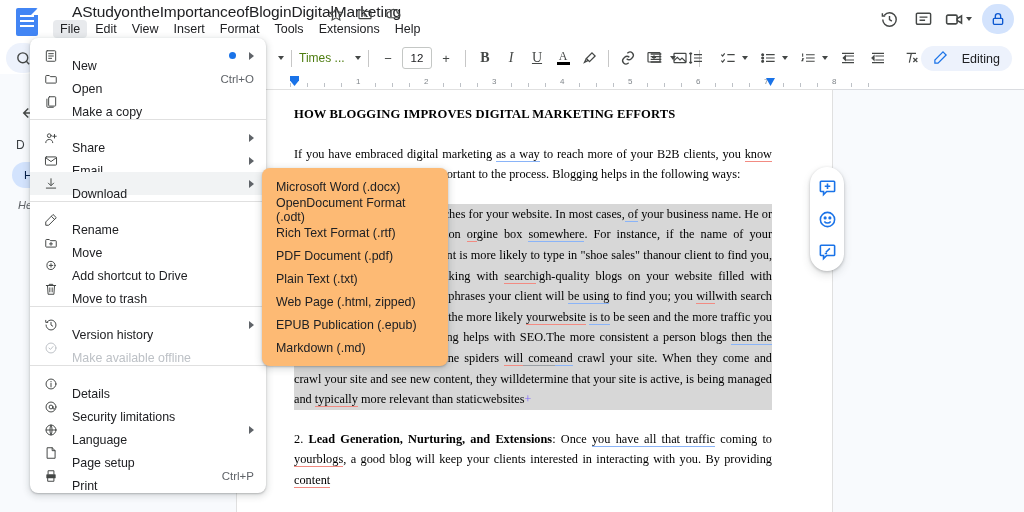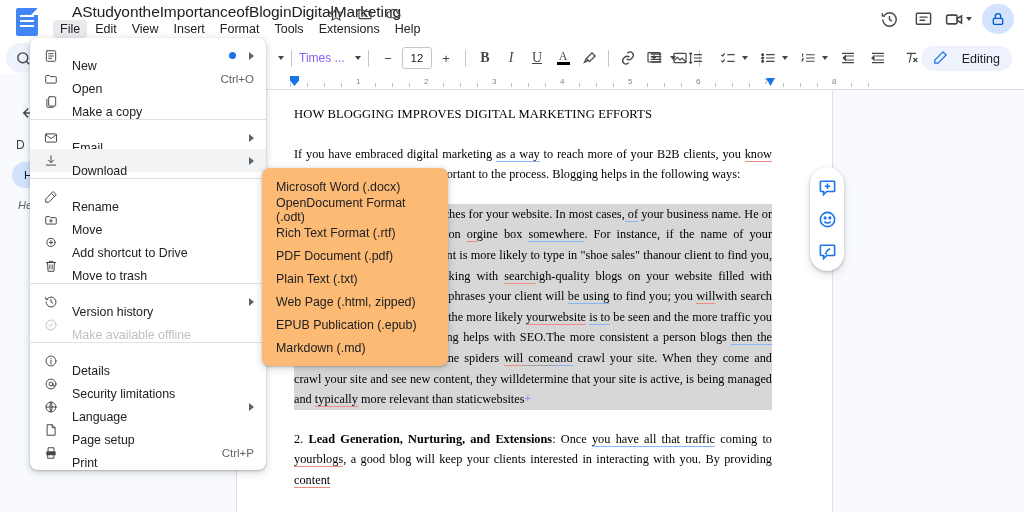--- a/index.html
+++ b/index.html
@@ -34,41 +34,41 @@
   
   .toolbar{position:absolute;left:0;top:42px;width:1024px;height:32px;background:#fff;}
   .tb-search{position:absolute;left:6px;top:1px;width:34px;height:30px;border-radius:15px;
     background:#edf2fc;display:flex;align-items:center;justify-content:center;color:#444746;cursor:pointer;}
   .tb-group{position:absolute;top:0;height:32px;display:flex;align-items:center;gap:2px;}
   .tb-btn{min-width:24px;height:24px;display:flex;align-items:center;justify-content:center;
     border-radius:4px;color:#444746;cursor:pointer;font-size:13px;}
   .tb-sep{width:1px;height:17px;background:#c7c7c7;margin:0 5px;}
   .tb-caret{width:0;height:0;border-left:3.5px solid transparent;border-right:3.5px solid transparent;
     border-top:4px solid #444746;cursor:pointer;}
-  .style-box{display:flex;align-items:center;gap:6px;font-size:12px;color:#8b5cf6;cursor:pointer;overflow:hidden;text-align:center;}
+  .style-box{display:flex;align-items:center;gap:6px;font-size:12px;color:#4d7c0f;cursor:pointer;overflow:hidden;text-align:center;}
   .fontsize{width:28px;height:20px;border:1px solid #c4c7c5;border-radius:3px;font-size:11.5px;
     display:flex;align-items:center;justify-content:center;color:#202124;cursor:text;}
   .editing-pill{position:absolute;right:12px;top:4px;height:25px;padding:0 12px;border-radius:14px;
     background:#edf2fc;display:flex;align-items:center;gap:14px;color:#202124;font-size:12.5px;cursor:pointer;}
   
   .workspace{position:absolute;left:0;top:74px;width:1024px;height:438px;background:#f8fafd;}
   .ruler{position:absolute;left:237px;top:74px;width:787px;height:16px;background:#fff;}
   .ruler .tick{position:absolute;top:9px;width:1px;height:4px;background:#bdc1c6;}
   .ruler .tickmaj{position:absolute;top:3px;font-size:8px;color:#80868b;}
   .ruler-line{position:absolute;left:0;top:15px;width:787px;height:1px;background:#dadce0;}
   .indent-marker{position:absolute;top:4px;width:9px;height:8px;background:#1a73e8;
     clip-path:polygon(0 0,100% 0,50% 100%);}
   .indent-marker.left{top:2px;height:10px;clip-path:polygon(0 0,100% 0,100% 45%,50% 100%,0 45%);}
   
   .page{position:absolute;left:237px;top:90px;width:595px;height:422px;background:#fff;
     box-shadow:0 0 0 1px #e0e0e0;}
   .doc-text{position:absolute;left:57px;top:14px;width:478px;
     font-family:"Liberation Serif", serif;font-size:12.3px;color:#000;line-height:20.6px;
     text-align:justify;}
-  .doc-h1{font-weight:normal;font-size:12.6px;letter-spacing:.1px;margin-bottom:19px;text-align:left;}
+  .doc-h1{font-weight:bold;font-size:12.6px;letter-spacing:.1px;margin-bottom:19px;text-align:left;}
   .doc-p{margin:0 0 19px 0;}
   .sel{background:#d7d7d7;}
   .u-blue{border-bottom:1.6px solid #8ab4f8;}
   .u-red{border-bottom:1.6px solid #f28b82;}
   .u-grey{border-bottom:1.6px solid #9aa0a6;}
   .caret-plus{color:#7b61ff;font-size:12px;}
   
   .outline-panel{position:absolute;left:8px;top:86px;width:232px;height:426px;background:#f8fafd;}
   .outline-back{position:absolute;left:8px;top:14px;width:26px;height:26px;color:#444746;
     display:flex;align-items:center;justify-content:center;cursor:pointer;}
@@ -408,20 +408,31 @@
           <rect x="8" y="3" width="12" height="16" rx="1.3"></rect>
           <path d="M5 7v13a1 1 0 001 1h10"></path>
         </svg>
       </span>
       <span class="mlabel">Make a copy</span>
     </div>
     <div class="msep"></div>
     <div class="mrow">
       <span class="mi">
         <svg width="14" height="14" viewBox="0 0 24 24" fill="none" stroke="currentColor" stroke-width="1.7" stroke-linecap="round" stroke-linejoin="round">
+          <circle cx="9" cy="8" r="3.2"></circle>
+          <path d="M3 20c0-3.3 2.7-5.5 6-5.5s6 2.2 6 5.5"></path>
+          <path d="M18 6v6M15 9h6"></path>
+        </svg>
+      </span>
+      <span class="mlabel">Share</span>
+      <span class="marrow"></span>
+    </div>
+    <div class="mrow">
+      <span class="mi">
+        <svg width="14" height="14" viewBox="0 0 24 24" fill="none" stroke="currentColor" stroke-width="1.7" stroke-linecap="round" stroke-linejoin="round">
           <rect x="2.5" y="5" width="19" height="14" rx="1.5"></rect>
           <path d="M3 6.5l9 6.5 9-6.5"></path>
         </svg>
       </span>
       <span class="mlabel">Email</span>
       <span class="marrow"></span>
     </div>
     <div class="mrow hl">
       <span class="mi">
         <svg width="14" height="14" viewBox="0 0 24 24" fill="none" stroke="currentColor" stroke-width="1.7" stroke-linecap="round" stroke-linejoin="round">

